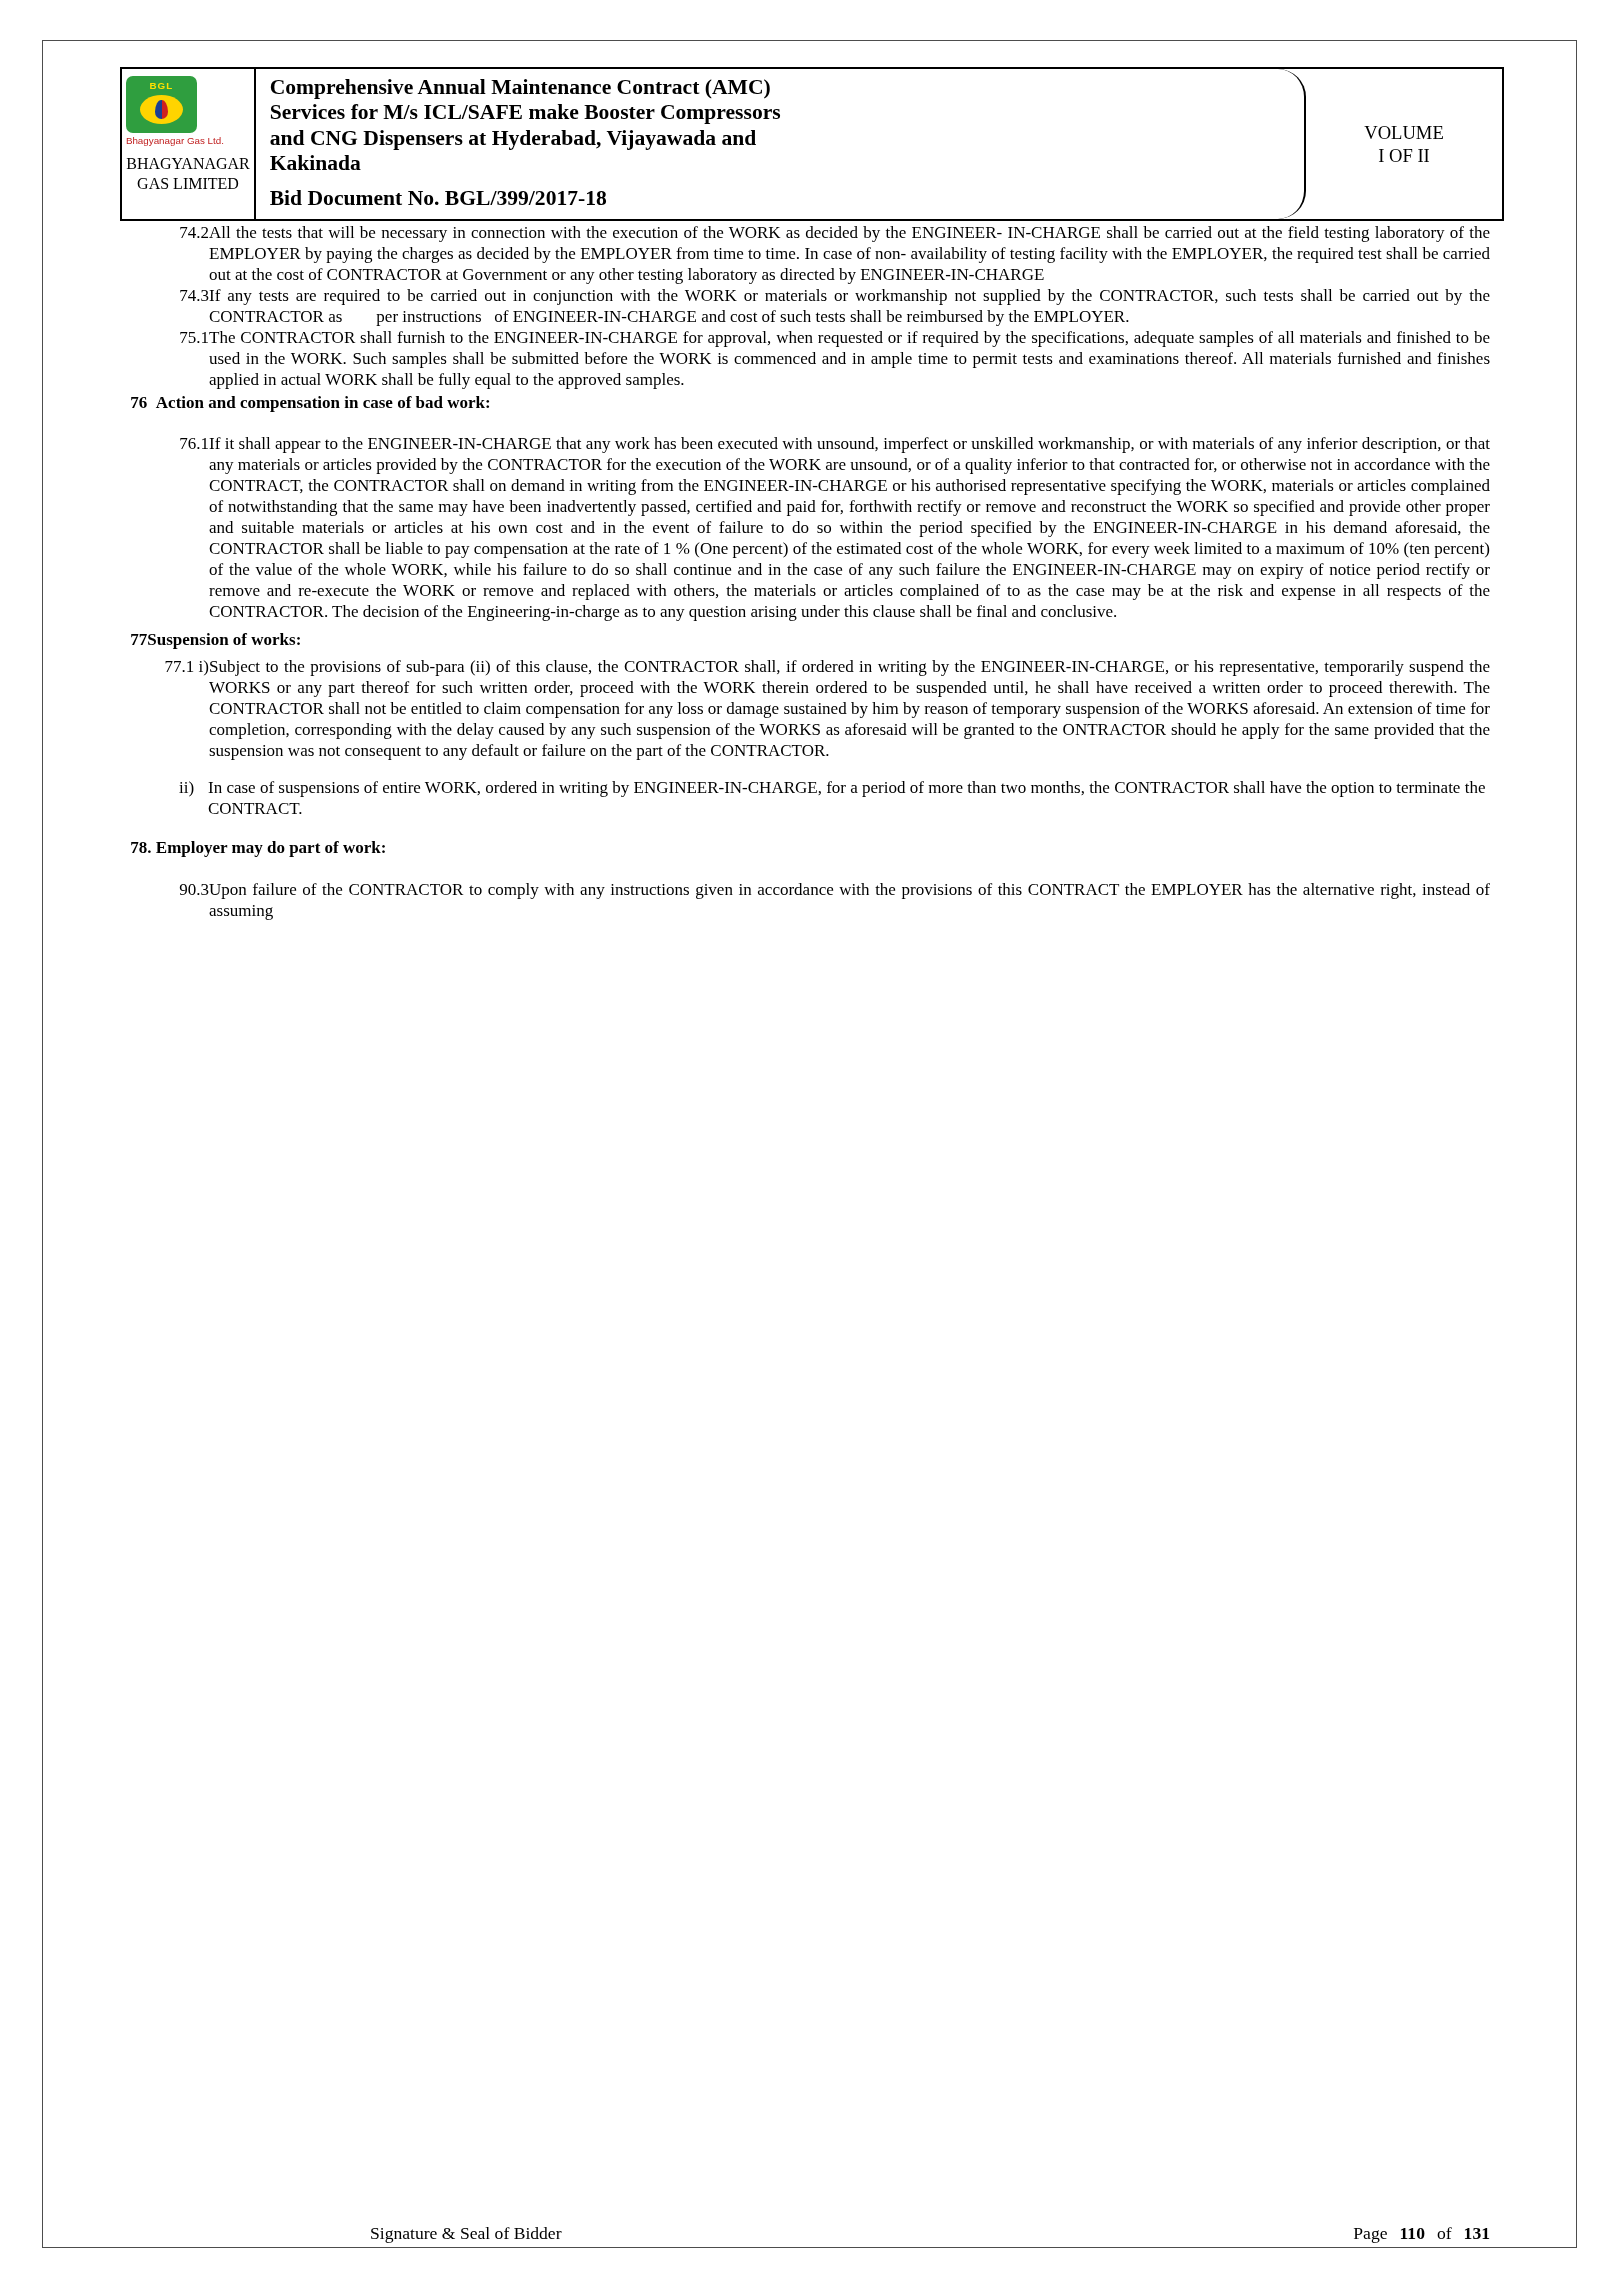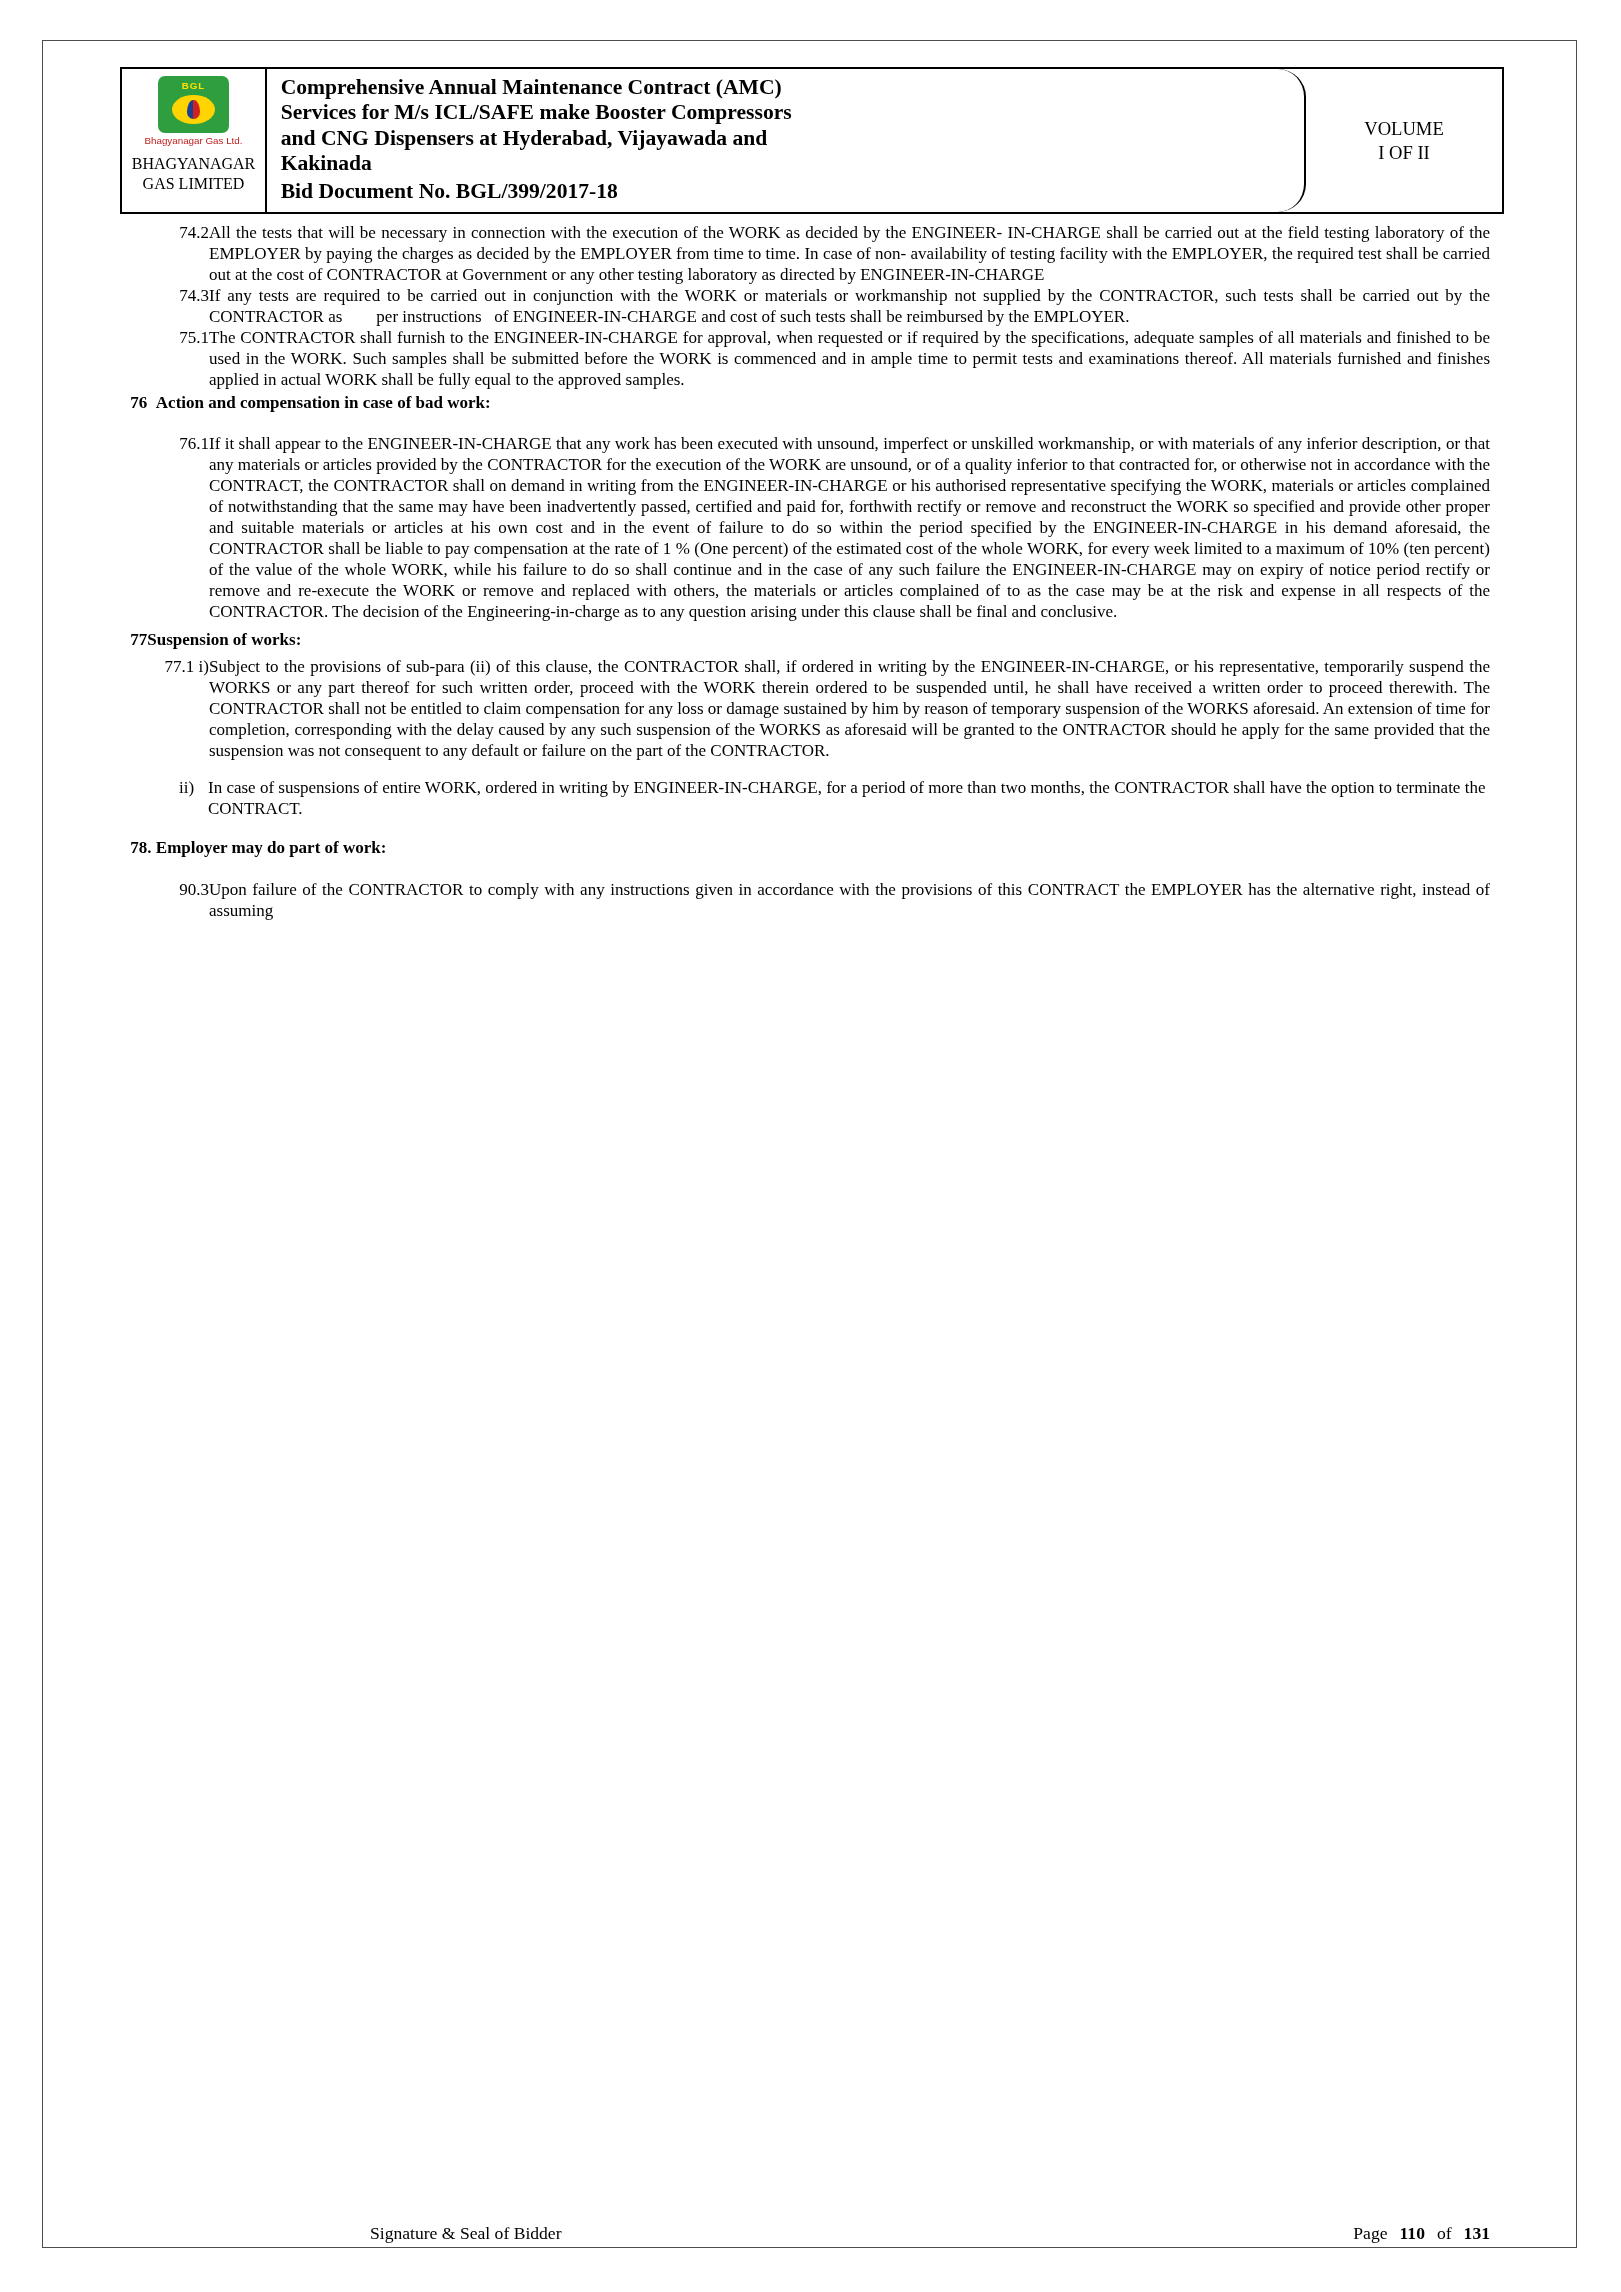--- a/index.html
+++ b/index.html
@@ -15,22 +15,22 @@
     box-sizing: border-box;
   }
   
   .header-table {
     position: absolute; left: 120px; top: 67px; width: 1384px;
     border: 2px solid #000; box-sizing: border-box;
     display: flex; align-items: stretch; background: #fff;
   }
   .cell { box-sizing: border-box; }
   .cell-logo {
-    width: 145px; border-right: 2px solid #000;
-    display: flex; flex-direction: column; align-items: center;
+    width: 134px; border-right: 2px solid #000;
+    display: flex; flex-direction: column; 
     padding: 6.9px 3.9px 5.9px 3.9px;
   }
   .logo {
     width: 71px; height: 57px; background: #2f9e3f; border-radius: 6.9px;
     position: relative; display: flex; align-items: center; justify-content: center;
   }
   .logo-bgl {
     position: absolute; top: 3.9px; left: 0; right: 0; text-align: center;
     font-family: "Liberation Sans", sans-serif; font-size: 9.8px; font-weight: bold;
     color: #ffe000; letter-spacing: 1px;
@@ -52,21 +52,21 @@
   .company {
     margin-top: 7.8px; text-align: center; font-size: 16px; line-height: 20.6px;
     color: #000;
   }
   .cell-title {
     flex: 1; border-right: 2px solid #000;
     text-align: left; padding: 5.9px 13.7px 7.8px 13.7px;
     display: flex; flex-direction: column; justify-content: center; border-radius: 28px;
   }
   .doc-title-line { font-weight: bold; font-size: 21.6px; line-height: 25.5px; }
-  .bid-doc { font-weight: bold; font-size: 21.6px; line-height: 26.5px; margin-top: 1px; }
+  .bid-doc { font-weight: bold; font-size: 21.6px; line-height: 26.5px; margin-top: 8px; }
   .cell-volume {
     width: 196px; display: flex; flex-direction: column;
     justify-content: center; align-items: center;
     font-size: 18.6px; line-height: 23.5px;
   }
   
   .content {
     position: absolute; left: 143px; top: 222px; width: 1347px;
     font-size: 17px; line-height: 21px;
   }

